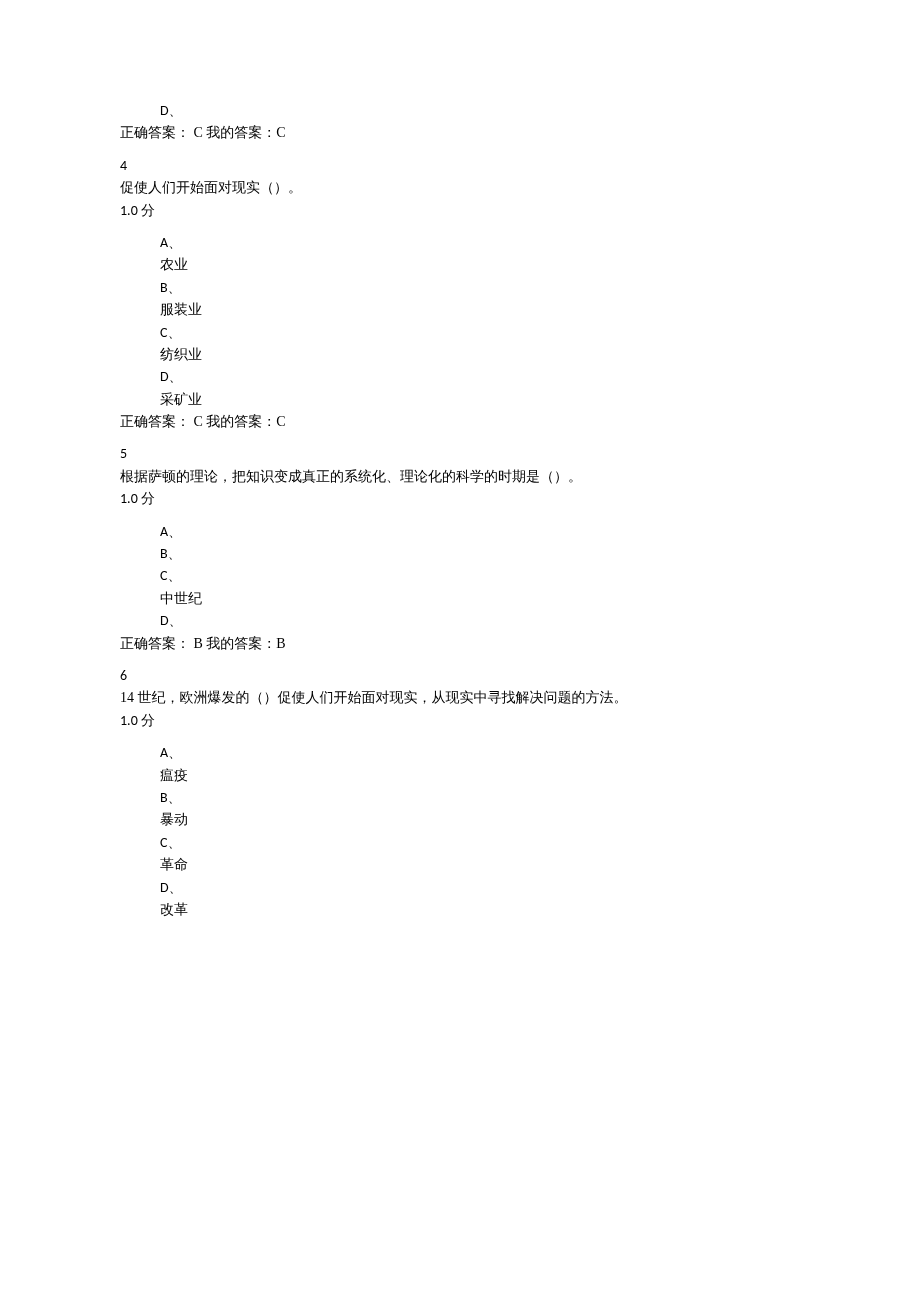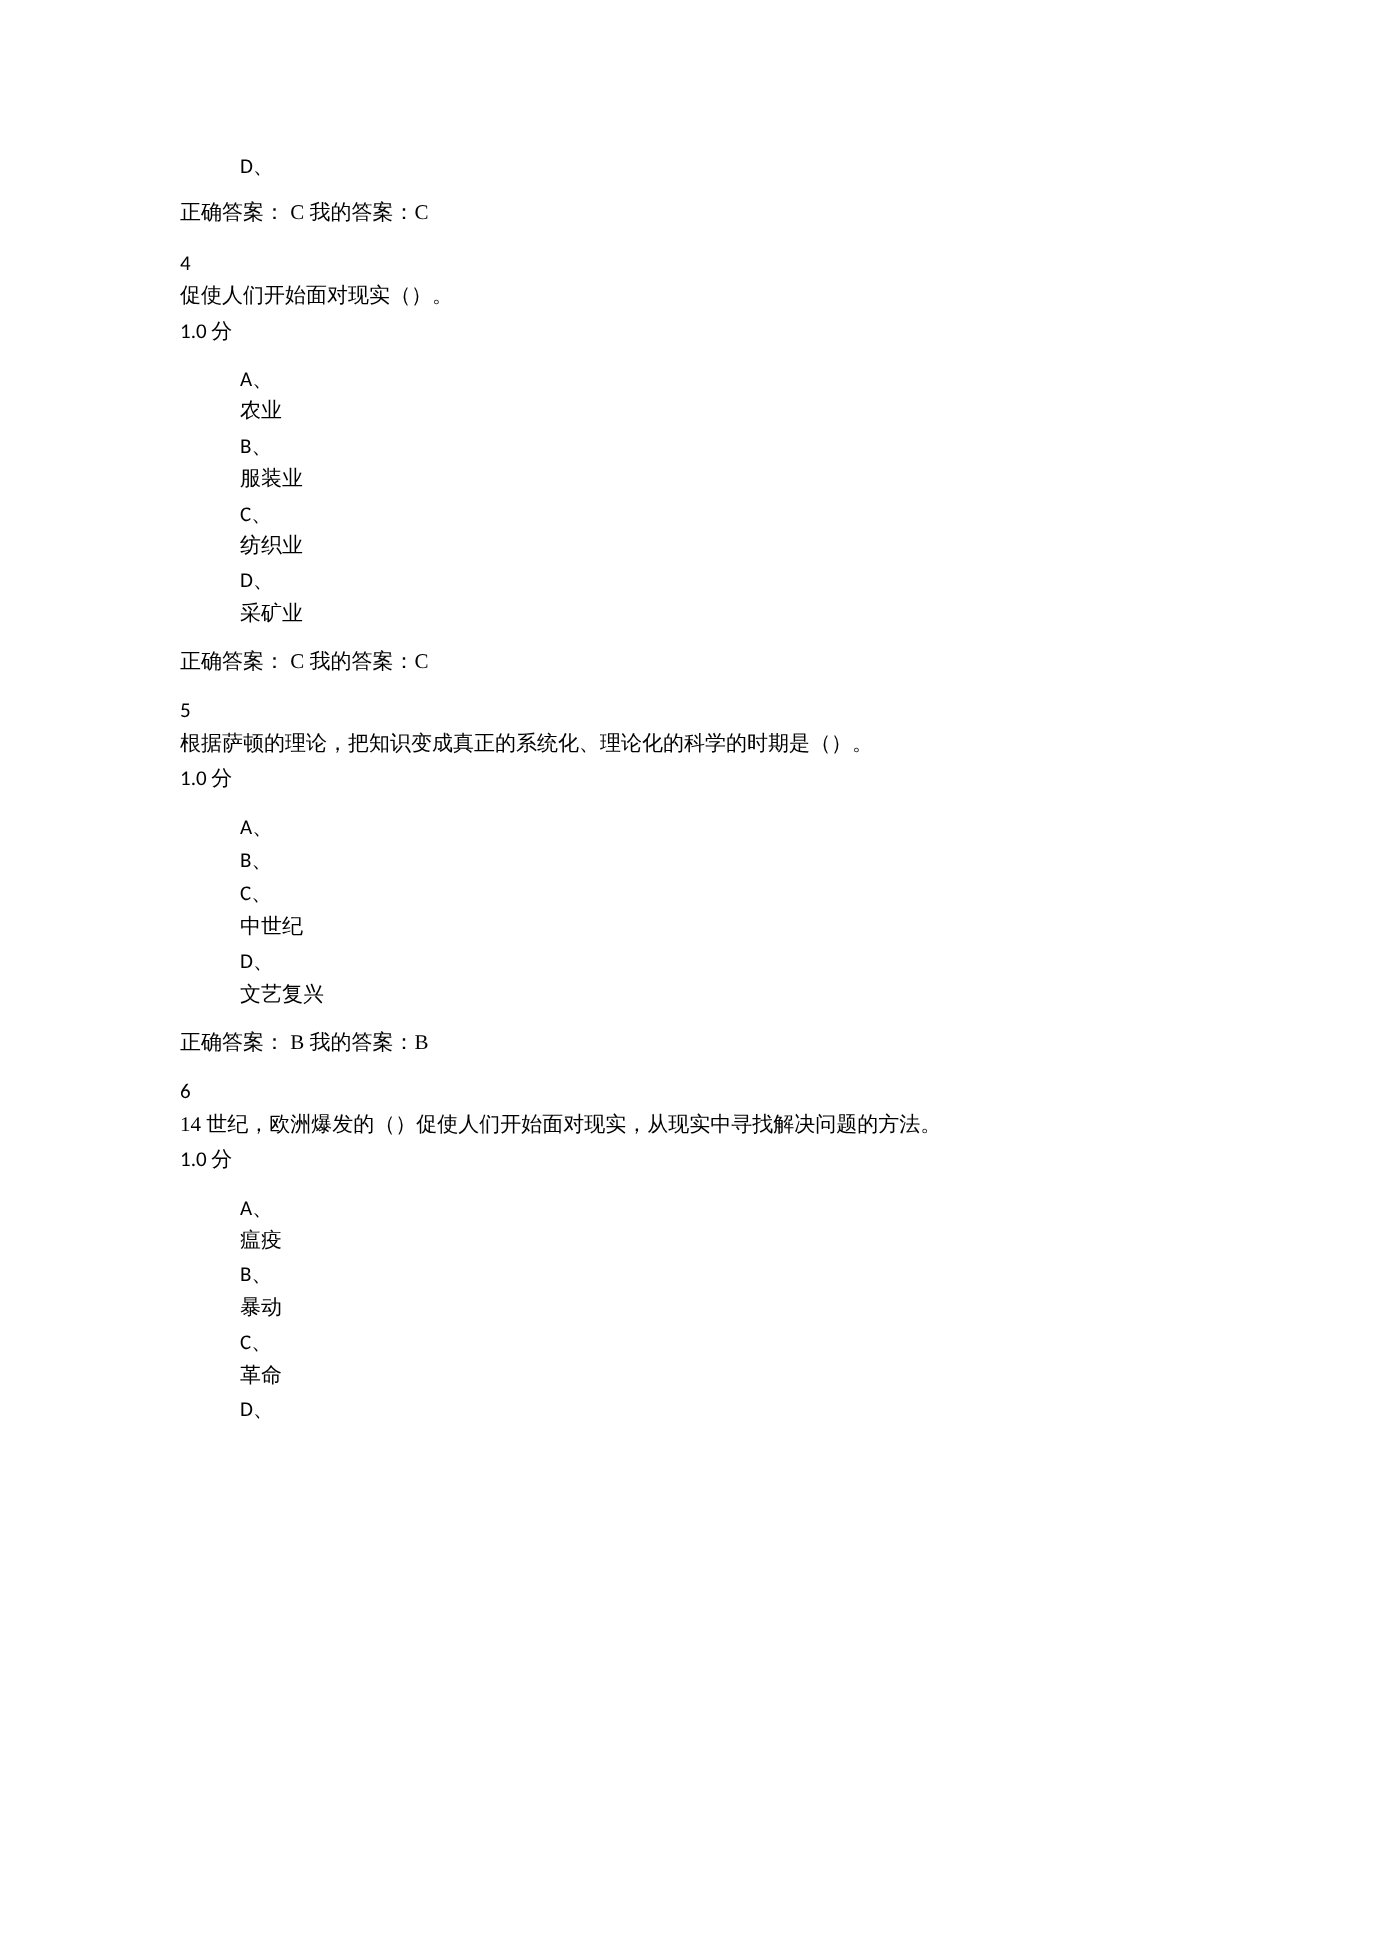--- a/index.html
+++ b/index.html
@@ -17,21 +17,20 @@
     padding: 100px 120px 100px 120px;
     box-sizing: border-box;
   }
   .option-block {
     margin-left: 40px;
   }
   .q-block {
     margin-top: 10px;
   }
   .answer-line {
-    margin-top: 10px;
   }
   .latin {
     font-family: Calibri, Arial, sans-serif;
   }
 </style>
 </head>
 <body>
 
 <div class="page">
 
@@ -62,34 +61,34 @@
     <div class="latin">5</div>
     <div>根据萨顿的理论，把知识变成真正的系统化、理论化的科学的时期是（）。</div>
     <div class="latin">1.0 分</div>
 
     <div class="option-block" style="margin-top:10px;">
       <div class="latin">A、</div>
       <div class="latin">B、</div>
       <div class="latin">C、</div>
       <div>中世纪</div>
       <div class="latin">D、</div>
-      <div>文艺复兴</div>
     </div>
     <div class="answer-line">正确答案： B 我的答案：B</div>
   </div>
 
   <div class="q-block">
     <div class="latin">6</div>
     <div>14 世纪，欧洲爆发的（）促使人们开始面对现实，从现实中寻找解决问题的方法。</div>
     <div class="latin">1.0 分</div>
 
     <div class="option-block" style="margin-top:10px;">
       <div class="latin">A、</div>
       <div>瘟疫</div>
       <div class="latin">B、</div>
       <div>暴动</div>
       <div class="latin">C、</div>
       <div>革命</div>
       <div class="latin">D、</div>
+      <div>改革</div>
     </div>
   </div>
 
 </div>
 
 </body></html>

